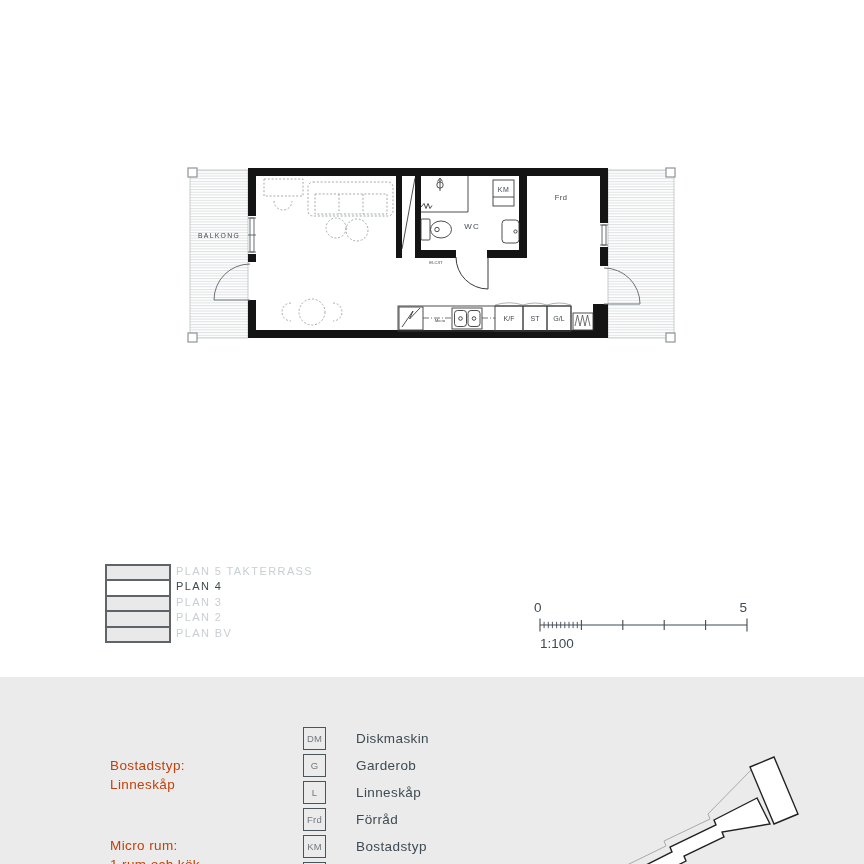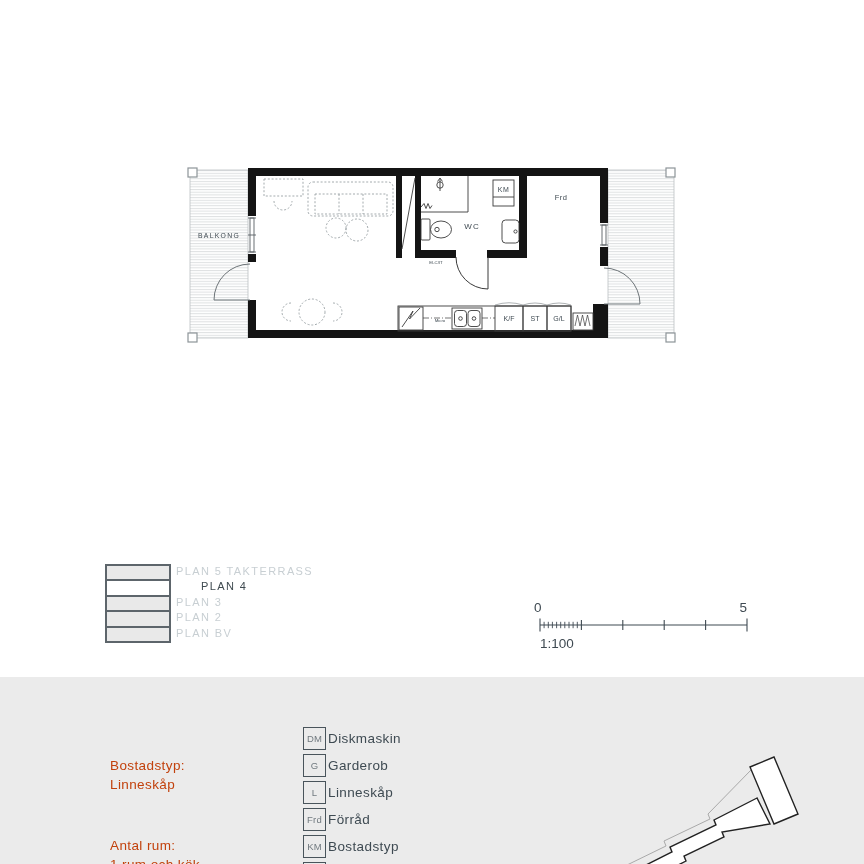--- a/index.html
+++ b/index.html
@@ -6,28 +6,28 @@
   #page{position:relative;width:864px;height:864px;overflow:hidden;background:#ffffff;
         font-family:"Liberation Sans", sans-serif;color:#3e4a52;}
   .abs{position:absolute;}
   
   .plan-stack{position:absolute;left:105px;top:564px;width:62px;border:2px solid #5d656b;background:#5d656b;}
   .plan-box{height:13.4px;background:#e9e9e9;margin-top:2px;}
   .plan-box:first-child{margin-top:0;}
   .plan-box.active{background:#ffffff;}
   .plan-labels{position:absolute;left:176px;top:564px;}
   .plan-label{height:15.4px;line-height:15.4px;font-size:11px;letter-spacing:1.4px;color:#c8cfd3;cursor:default;}
-  .plan-label.active{color:#3f4a50;margin-left:25px;}
+  .plan-label.active{color:#3f4a50;}
   
   .section{position:absolute;left:0;top:677px;width:864px;height:187px;background:#ebebeb;}
   .info-line{position:absolute;font-size:13.5px;line-height:19px;color:#c2410c;letter-spacing:0.4px;}
   .legend-row{position:absolute;left:303px;height:24px;display:flex;align-items:center;}
   .legend-box{width:23px;height:23px;border:1.5px solid #49545b;display:flex;align-items:center;justify-content:center;
               font-size:9.5px;color:#70797f;letter-spacing:0.2px;box-sizing:border-box;background:transparent;text-align:right;}
-  .legend-text{margin-left:2px;font-size:13.5px;color:#3e4a52;letter-spacing:0.4px;}
+  .legend-text{margin-left:30px;font-size:13.5px;color:#3e4a52;letter-spacing:0.4px;}
   svg text{fill:#3f4a52;font-family:"Liberation Sans",sans-serif;}
 </style>
 </head>
 <body>
 
 <div id="page">
 
   <svg class="abs" style="left:182px;top:162px;" width="500" height="186" viewBox="0 0 500 186">
     <defs>
       <pattern id="hatchL" width="4" height="2.7" patternUnits="userSpaceOnUse">
@@ -213,21 +213,21 @@
     <text x="10" y="52" font-size="13.5">1:100</text>
   </svg>
 
   <div class="section"></div>
 
   <div class="info-line abs" style="left:110px;top:756px;">
     <div>Bostadstyp:</div>
     <div>Linneskåp</div>
   </div>
   <div class="info-line abs" style="left:110px;top:836px;">
-    <div>Antal rum:</div>
+    <div>Micro rum:</div>
     <div>1 rum och kök</div>
   </div>
 
   <div class="legend-row" style="top:726px;">
     <span class="legend-box">
         <span>DM</span>
       </span>
     <span class="legend-text">Diskmaskin</span>
   </div>
   <div class="legend-row" style="top:753px;">

